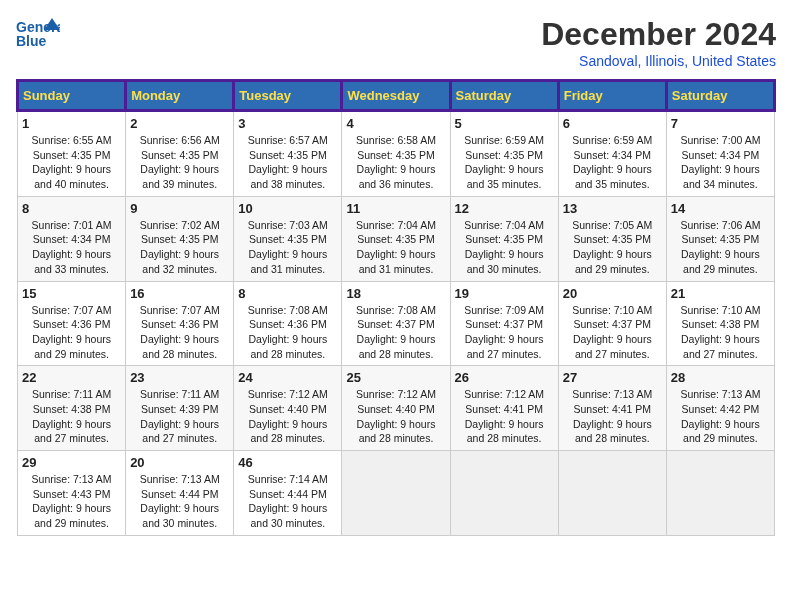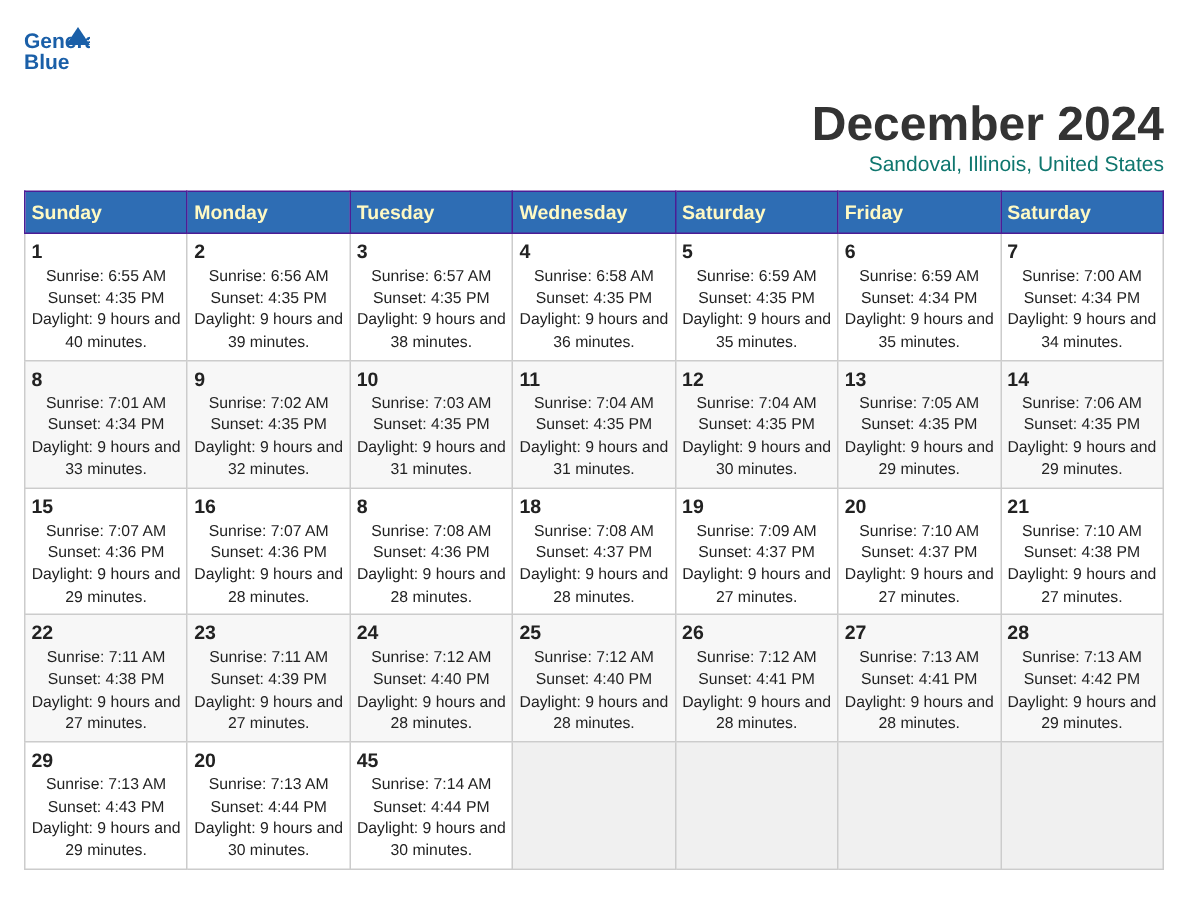--- a/index.html
+++ b/index.html
@@ -23,43 +23,42 @@
       font-weight: bold;
       color: #1a5fa8;
     }
     .logo-icon {
       width: 44px;
       height: 36px;
       margin-right: 4px;
     }
     .title-block {
       text-align: right;
-      margin-top: 48px;
     }
     .month-title {
       font-size: 32px;
       font-weight: bold;
       color: #333;
     }
     .location {
       font-size: 14px;
-      color: #0f766e;
+      color: #1d4ed8;
     }
     table {
       width: 100%;
       border-collapse: collapse;
     }
     thead th {
       background: #2e6db4;
-      color: #fef9c3;
+      color: #fde047;
       font-size: 13px;
       font-weight: bold;
       padding: 6px 4px;
       text-align: left;
-      border: 1px solid #4c1d95;
+      border: 3px solid #4c1d95;
     }
     tbody td {
       vertical-align: top;
       font-size: 10.5px;
       color: #222;
       padding: 4px 4px;
       border: 1px solid #ccc;
       width: calc(100% / 7);
       height: 80px;
       background: #fff;
@@ -354,21 +353,21 @@
         </td>
         <td>
           <span class="day-num">20</span>
         <div class="day-info">
           <span>Sunrise: 7:13 AM</span><br>
           <span>Sunset: 4:44 PM</span><br>
           <span>Daylight: 9 hours and 30 minutes.</span>
         </div>
         </td>
         <td>
-          <span class="day-num">45</span>
+          <span class="day-num">46</span>
         <div class="day-info">
           <span>Sunrise: 7:14 AM</span><br>
           <span>Sunset: 4:44 PM</span><br>
           <span>Daylight: 9 hours and 30 minutes.</span>
         </div>
         </td>
         <td class="empty-cell"></td>
         <td class="empty-cell"></td>
         <td class="empty-cell"></td>
         <td class="empty-cell"></td>

